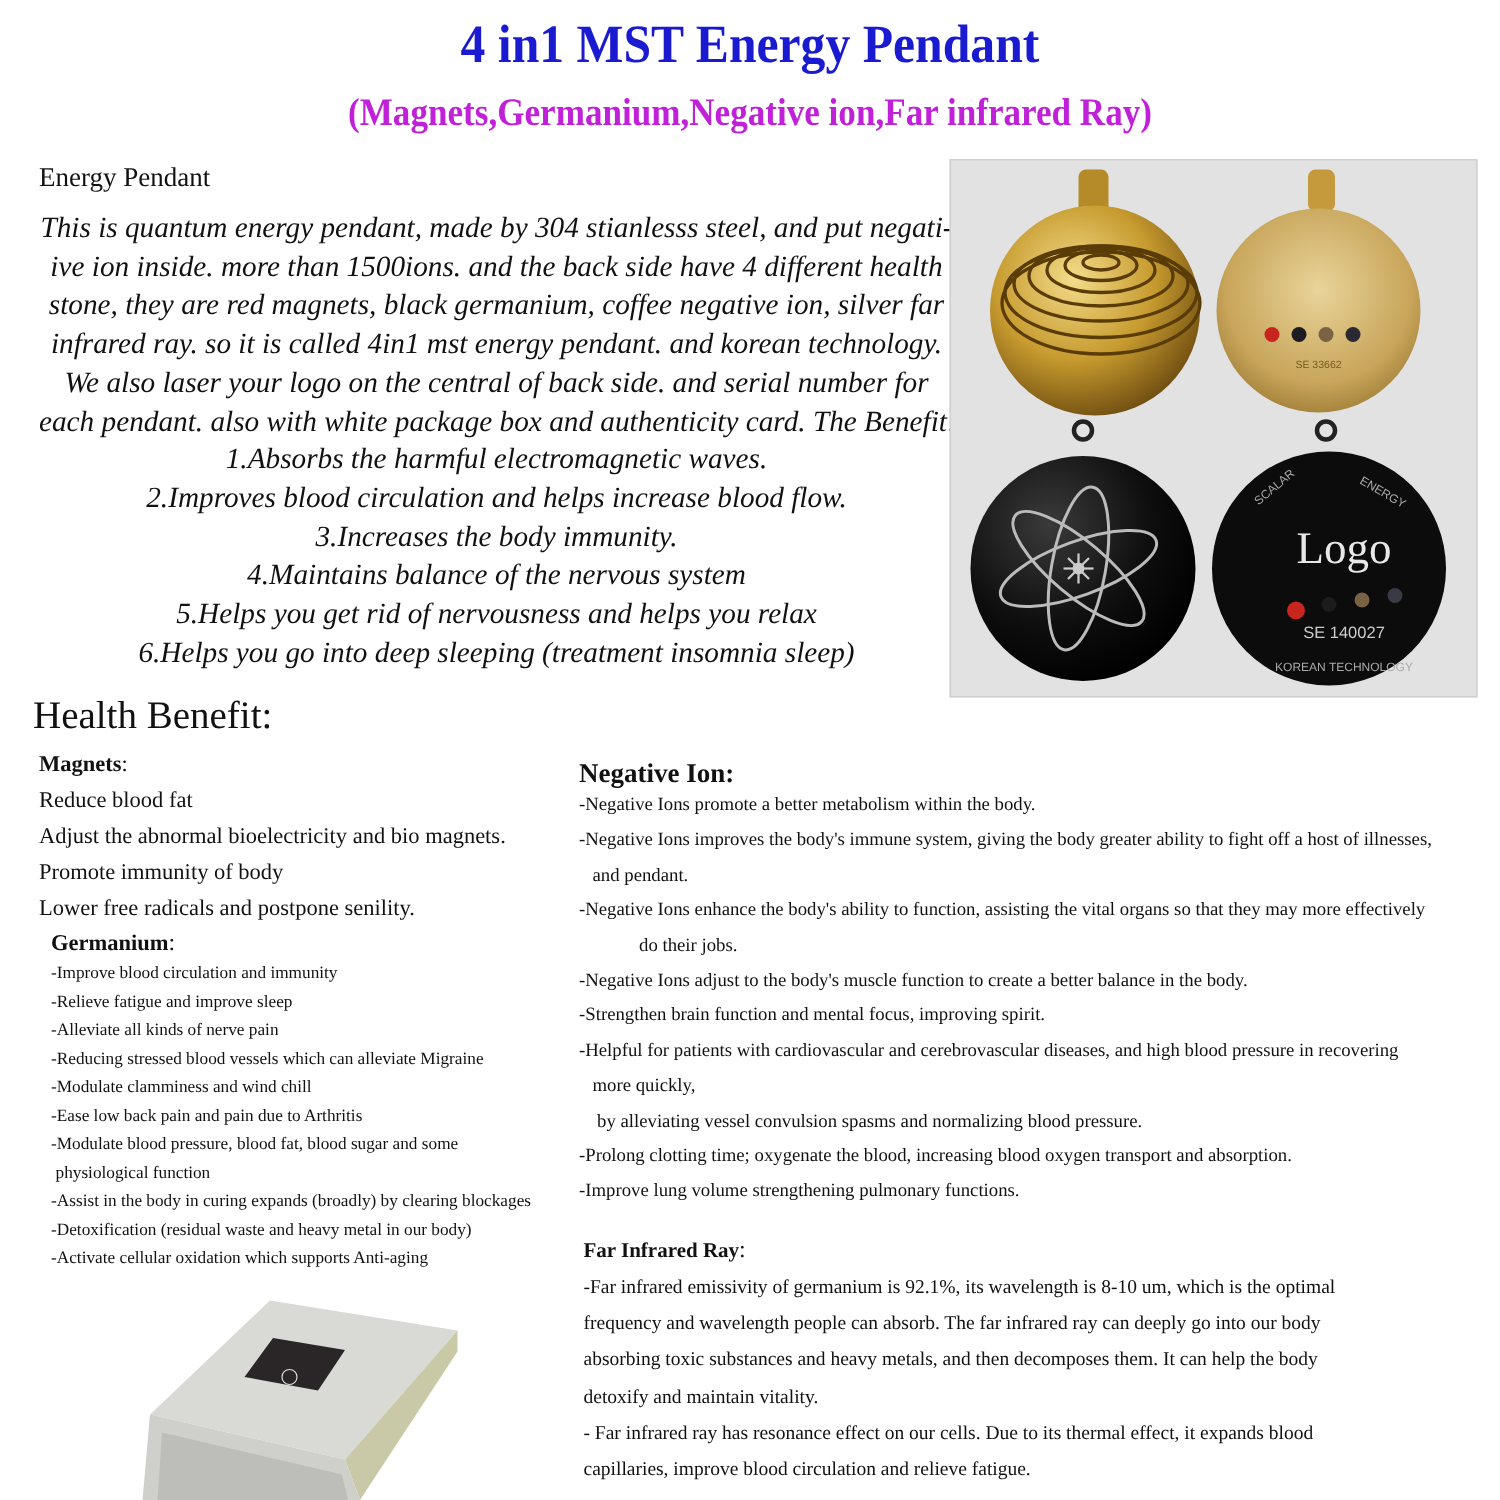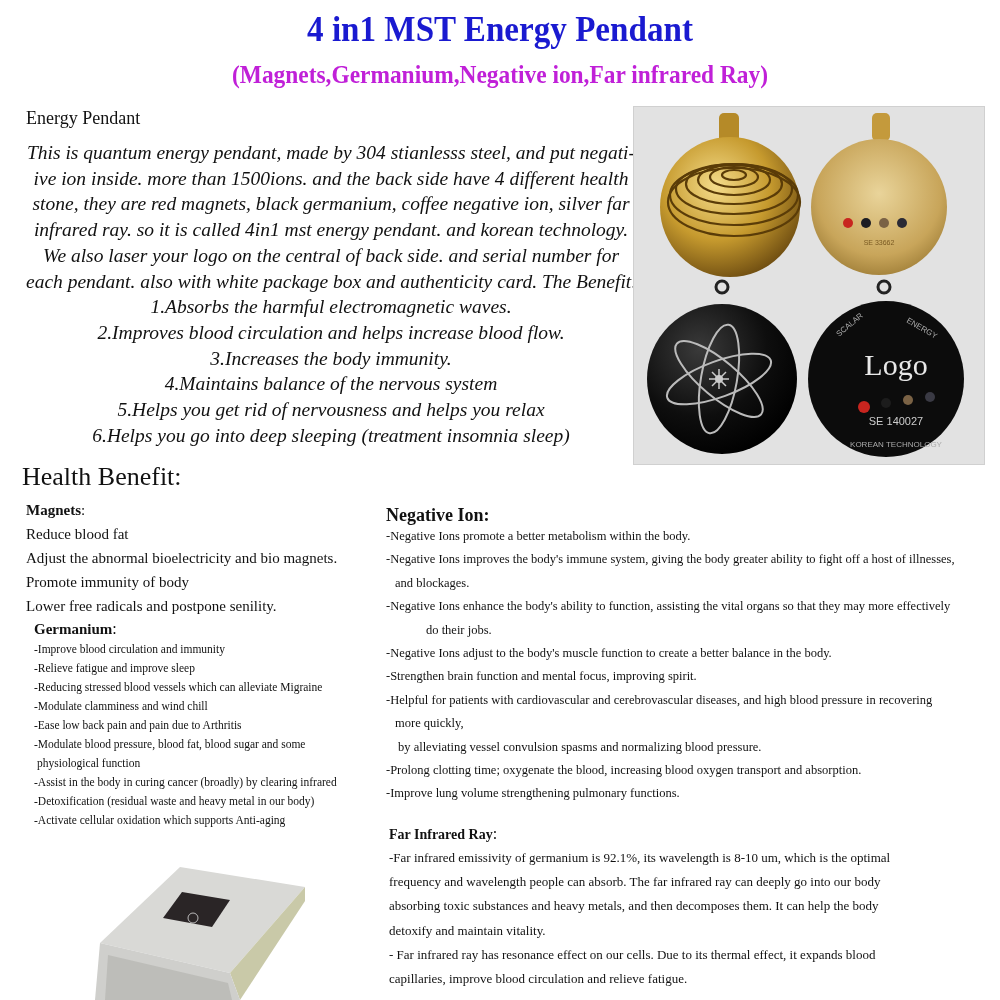--- a/index.html
+++ b/index.html
@@ -137,35 +137,36 @@
   <div class="bullet-item">Reduce blood fat</div>
   <div class="bullet-item">Adjust the abnormal bioelectricity and bio magnets.</div>
   <div class="bullet-item">Promote immunity of body</div>
   <div class="bullet-item">Lower free radicals and postpone senility.</div>
 </div>
 
 <div class="abs" id="germ">
   <div><span class="head">Germanium</span><span>:</span></div>
   <div class="item">-Improve blood circulation and immunity</div>
   <div class="item">-Relieve fatigue and improve sleep</div>
+  <div class="item">-Alleviate all kinds of nerve pain</div>
   <div class="item">-Reducing stressed blood vessels which can alleviate Migraine</div>
   <div class="item">-Modulate clamminess and wind chill</div>
   <div class="item">-Ease low back pain and pain due to Arthritis</div>
   <div class="item">-Modulate blood pressure, blood fat, blood sugar and some</div>
   <div class="item cont"> physiological function</div>
-  <div class="item">-Assist in the body in curing cancer (broadly) by clearing infrared</div>
+  <div class="item">-Assist in the body in curing expands (broadly) by clearing blockages</div>
   <div class="item">-Detoxification (residual waste and heavy metal in our body)</div>
   <div class="item">-Activate cellular oxidation which supports Anti-aging</div>
 </div>
 
 <div class="abs" id="neg">
   <div class="head">Negative Ion:</div>
   <div class="item">-Negative Ions promote a better metabolism within the body.</div>
   <div class="item">-Negative Ions improves the body's immune system, giving the body greater ability to fight off a host of illnesses,</div>
-  <div class="item ind1">and blockages.</div>
+  <div class="item ind1">and pendant.</div>
   <div class="item">-Negative Ions enhance the body's ability to function, assisting the vital organs so that they may more effectively</div>
   <div class="item ind2">do their jobs.</div>
   <div class="item">-Negative Ions adjust to the body's muscle function to create a better balance in the body.</div>
   <div class="item">-Strengthen brain function and mental focus, improving spirit.</div>
   <div class="item">-Helpful for patients with cardiovascular and cerebrovascular diseases, and high blood pressure in recovering</div>
   <div class="item ind1">more quickly,</div>
   <div class="item ind3">by alleviating vessel convulsion spasms and normalizing blood pressure.</div>
   <div class="item">-Prolong clotting time; oxygenate the blood, increasing blood oxygen transport and absorption.</div>
   <div class="item">-Improve lung volume strengthening pulmonary functions.</div>
 </div>

